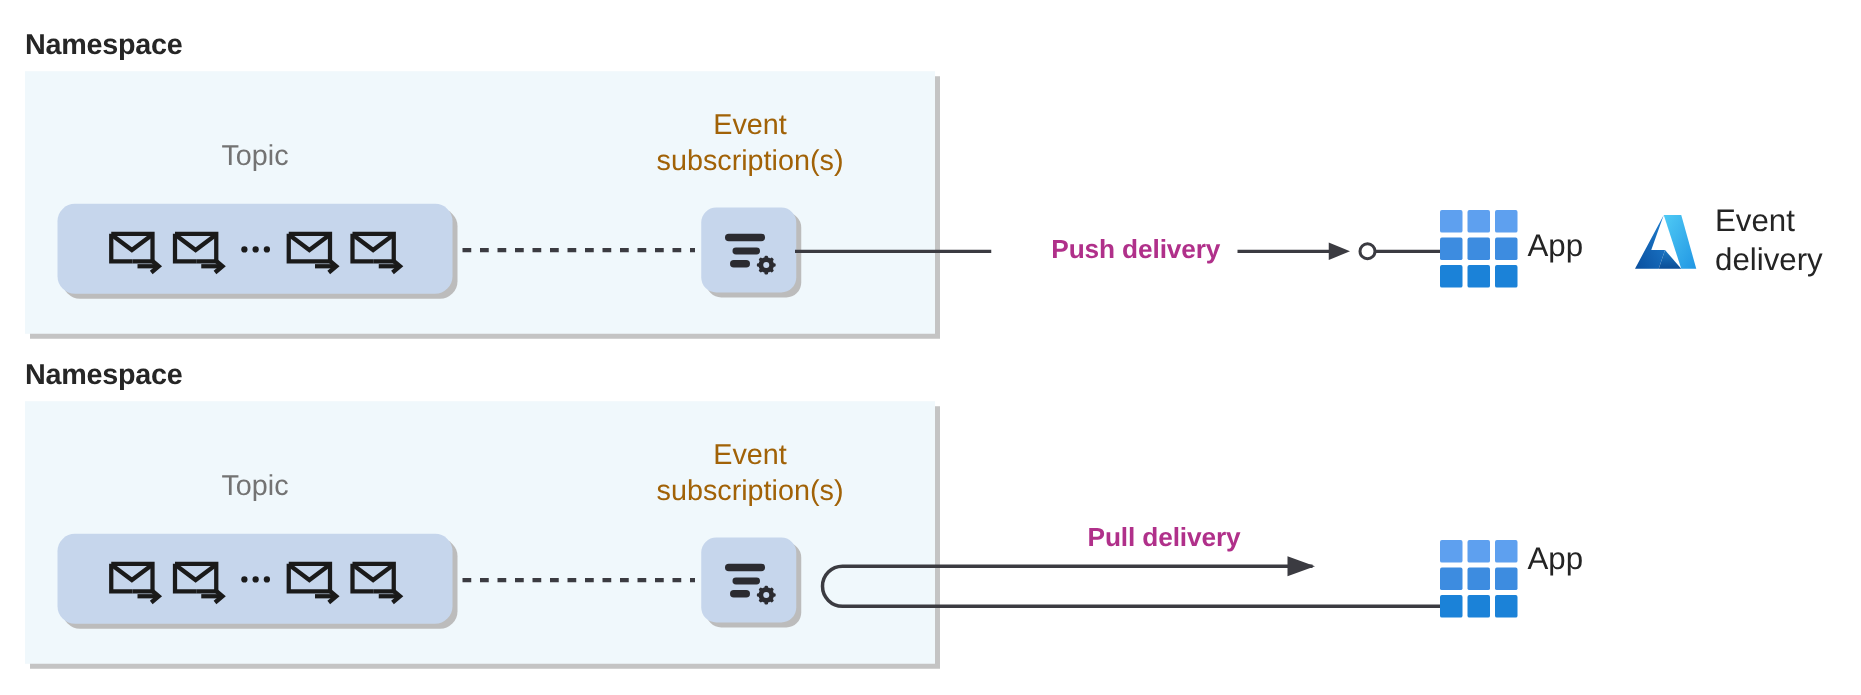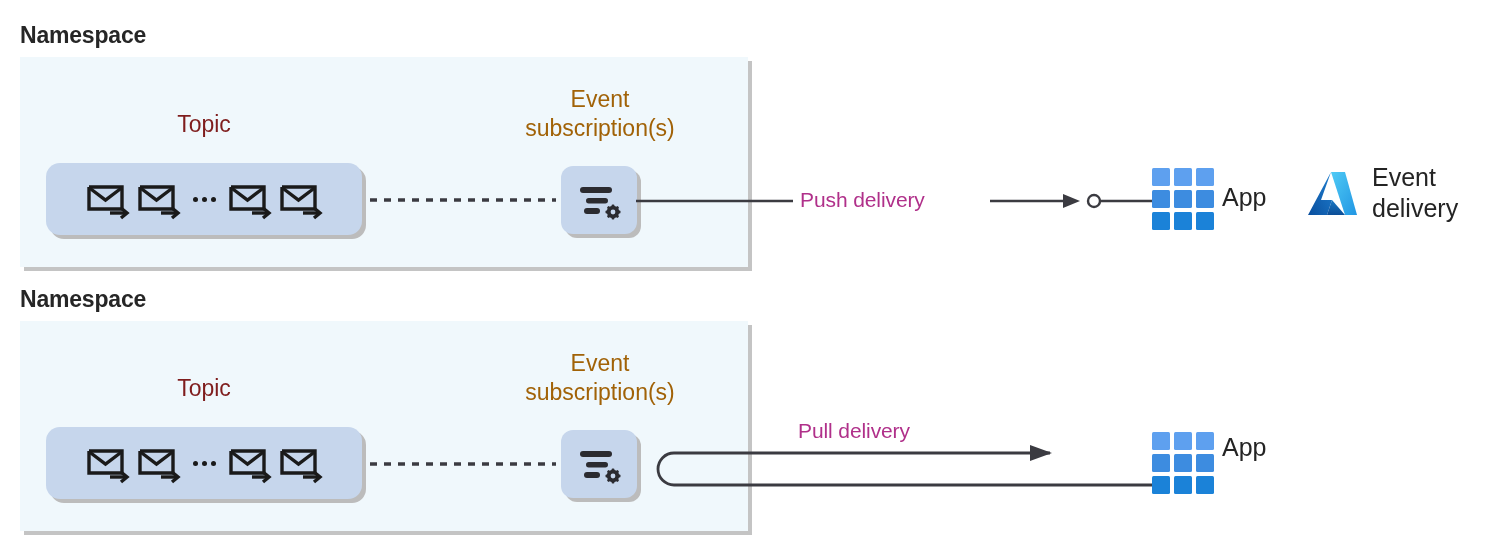--- a/index.html
+++ b/index.html
@@ -35,21 +35,21 @@
 
   
   .ns-panel {
     background: #f0f8fc;
     box-shadow: 4px 4px 0 0 #c4c4c4;
   }
 
   
   .label-topic {
     font-size: 23px;
-    color: #7f1d1d;
+    color: #737373;
     text-align: center;
     white-space: nowrap;
   }
   .label-sub {
     font-size: 23px;
     color: #a16207;
     text-align: center;
     line-height: 29px;
   }
 
@@ -82,24 +82,25 @@
     border-radius: 12px;
     box-shadow: 4px 4px 0 0 #bcbcbc;
     display: flex;
     align-items: center;
     justify-content: center;
   }
 
   
   .delivery-label {
     font-size: 21px;
-    font-weight: normal;
+    font-weight: bold;
     color: #b0308a;
     white-space: nowrap;
     letter-spacing: -0.1px;
+    margin-left: 41px;
   }
 
   
   .node-text {
     font-size: 25px;
     color: #242424;
     white-space: nowrap;
   }
   .node-text.two-line { line-height: 31px; }
 
@@ -325,21 +326,21 @@
     </span>
   </div>
 
   <div class="abs" style="left:650px; top:440px;">
     <svg width="520" height="62" viewBox="0 0 520 62">
       <path d="M400 13 L24 13 A16 16 0 0 0 24 45 L505 45" fill="none" stroke="#3b3b41" stroke-width="2.8" stroke-linecap="butt"></path>
       <path d="M380 5 L402 13 L380 21 Z" fill="#3b3b41"></path>
     </svg>
   </div>
 
-  <div class="abs delivery-label" style="left:798px; top:419px;">Pull delivery</div>
+  <div class="abs delivery-label" style="left:829px; top:419px;">Pull delivery</div>
 
   <div class="abs" style="left:1152px; top:432px;">
     <svg width="62" height="62" viewBox="0 0 62 62">
       <rect x="0" y="0" width="18" height="18" rx="1.5" fill="#5ea0ef"></rect>
       <rect x="22" y="0" width="18" height="18" rx="1.5" fill="#5ea0ef"></rect>
       <rect x="44" y="0" width="18" height="18" rx="1.5" fill="#5ea0ef"></rect>
       <rect x="0" y="22" width="18" height="18" rx="1.5" fill="#3d8ce0"></rect>
       <rect x="22" y="22" width="18" height="18" rx="1.5" fill="#3d8ce0"></rect>
       <rect x="44" y="22" width="18" height="18" rx="1.5" fill="#3d8ce0"></rect>
       <rect x="0" y="44" width="18" height="18" rx="1.5" fill="#1b82d8"></rect>

